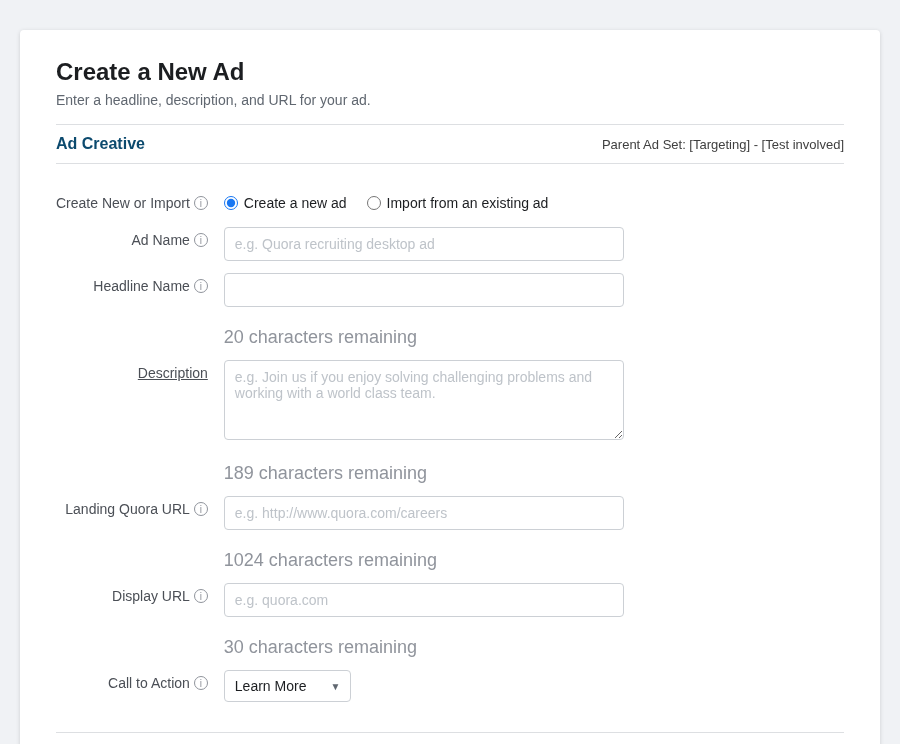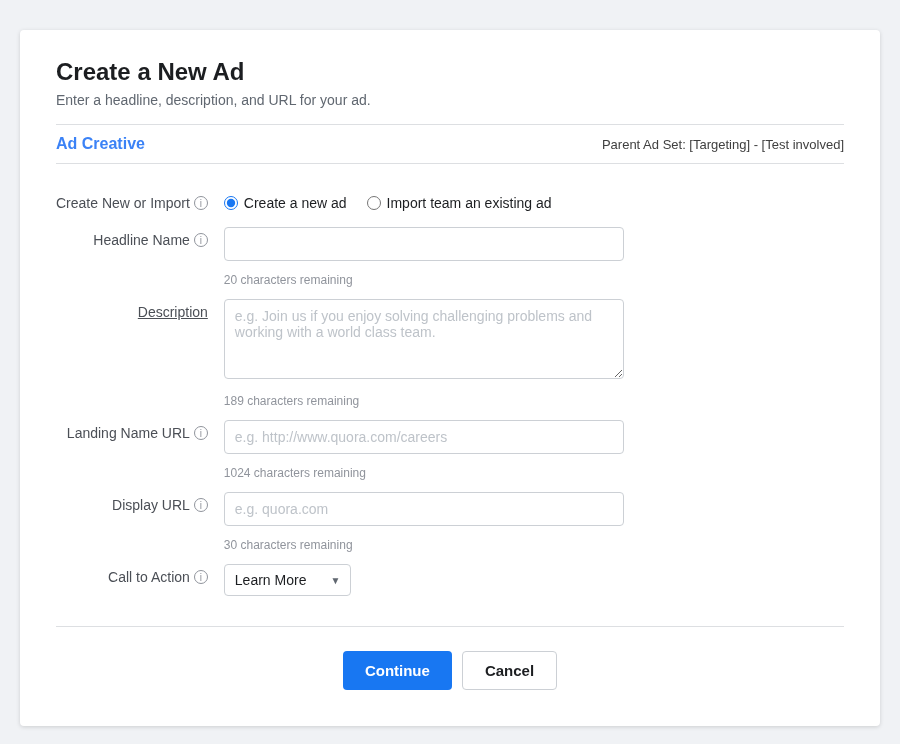--- a/index.html
+++ b/index.html
@@ -37,21 +37,21 @@
       justify-content: space-between;
       align-items: center;
       border-top: 1px solid #dddfe2;
       border-bottom: 1px solid #dddfe2;
       padding: 10px 0;
       margin-bottom: 20px;
     }
     .section-title {
       font-size: 16px;
       font-weight: bold;
-      color: #3b82f6;
+      color: #0c4a6e;
     }
     .parent-ad-set {
       font-size: 13px;
       color: #404040;
     }
     .form-table {
       width: 100%;
       border-collapse: collapse;
     }
     .form-table tr {
@@ -120,23 +120,23 @@
       font-family: inherit;
     }
     input[type="text"]::placeholder, textarea::placeholder {
       color: #bec3c9;
     }
     textarea {
       resize: vertical;
       min-height: 80px;
     }
     .char-remaining {
-      font-size: 12px;
+      font-size: 18px;
       color: #90949c;
-      margin-top: 12px;
+      margin-top: 20px;
     }
     .cta-dropdown {
       display: inline-flex;
       align-items: center;
       background: #fff;
       border: 1px solid #ccd0d5;
       border-radius: 4px;
       padding: 7px 10px;
       font-size: 14px;
       color: #1c1e21;
@@ -203,26 +203,37 @@
           </span>
         </td>
         <td class="input-cell">
           <div class="radio-group">
             <label class="radio-option">
               <input type="radio" name="create_import" value="create_new" checked="" style="">
               <span>Create a new ad</span>
             </label>
             <label class="radio-option">
               <input type="radio" name="create_import" value="import" style="">
-              <span>Import team an existing ad</span>
+              <span>Import from an existing ad</span>
             </label>
           </div>
         </td>
       </tr>
 
+      <tr>
+        <td class="label-cell">
+          <span class="label-with-icon">
+            <span>Ad Name</span>
+            <span class="info-icon">i</span>
+          </span>
+        </td>
+        <td class="input-cell">
+          <input type="text" placeholder="e.g. Quora recruiting desktop ad" style="">
+        </td>
+      </tr>
 
       <tr>
         <td class="label-cell">
           <span class="label-with-icon">
             <span>Headline Name</span>
             <span class="info-icon">i</span>
           </span>
         </td>
         <td class="input-cell">
           <input type="text" style="">
@@ -237,21 +248,21 @@
         </td>
         <td class="input-cell">
           <textarea placeholder="e.g. Join us if you enjoy solving challenging problems and working with a world class team." style=""></textarea>
           <div class="char-remaining">189 characters remaining</div>
         </td>
       </tr>
 
       <tr>
         <td class="label-cell">
           <span class="label-with-icon">
-            <span>Landing Name URL</span>
+            <span>Landing Quora URL</span>
             <span class="info-icon">i</span>
           </span>
         </td>
         <td class="input-cell">
           <input type="text" placeholder="e.g. http://www.quora.com/careers" style="">
           <div class="char-remaining">1024 characters remaining</div>
         </td>
       </tr>
 
       <tr>

